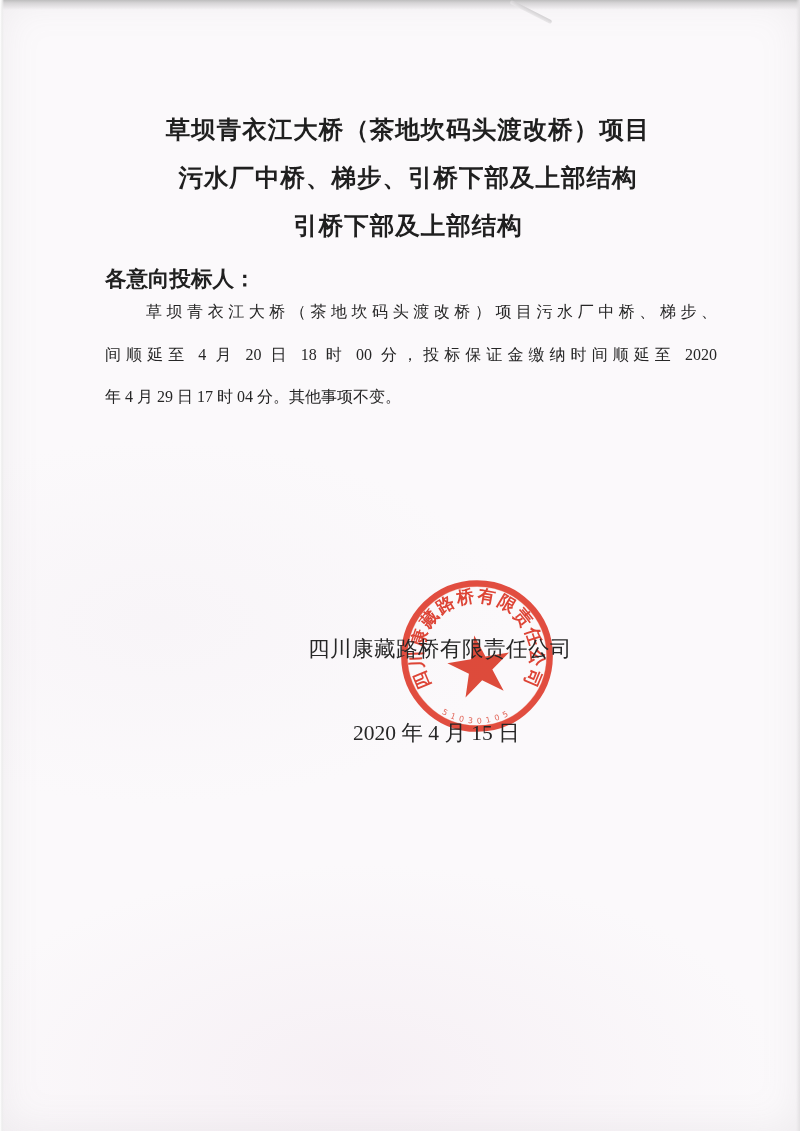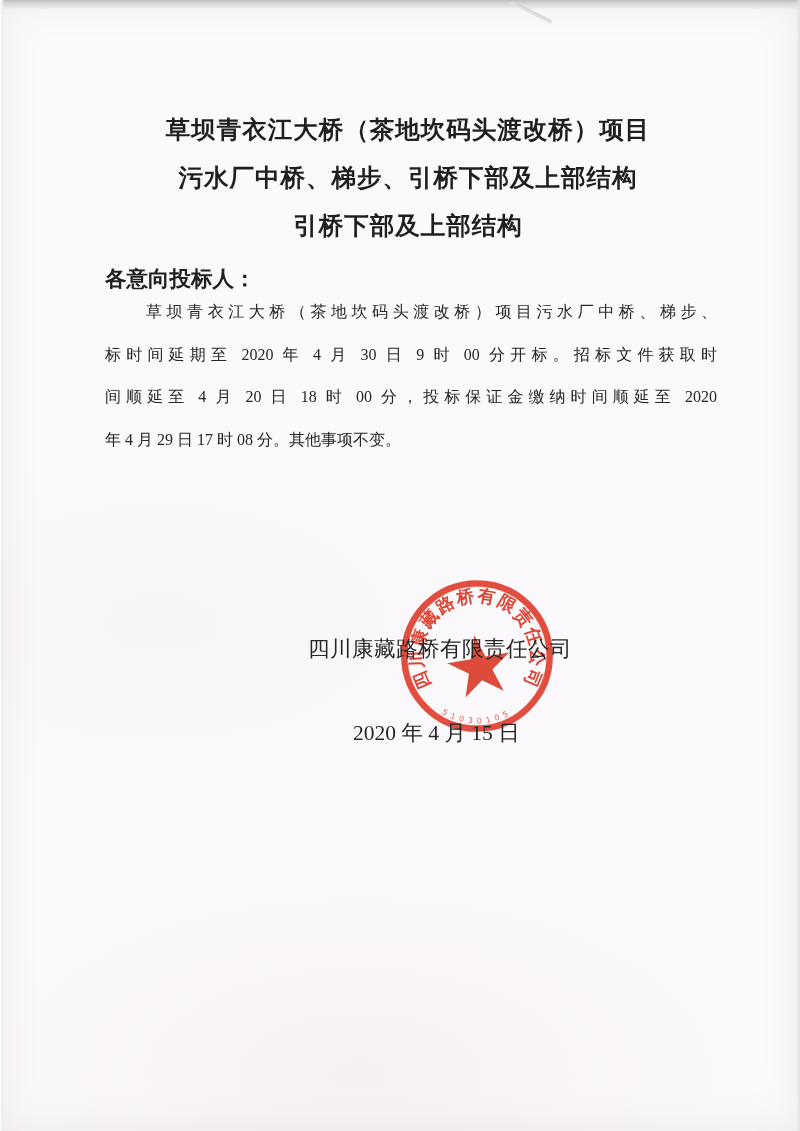--- a/index.html
+++ b/index.html
@@ -59,23 +59,22 @@
   <div class="title-block">
     <div>草坝青衣江大桥（茶地坎码头渡改桥）项目</div>
     <div>污水厂中桥、梯步、引桥下部及上部结构</div>
     <div>引桥下部及上部结构</div>
   </div>
 
   <div class="salutation">各意向投标人：</div>
 
   <div class="para">
     <div class="line indent fill">草坝青衣江大桥（茶地坎码头渡改桥）项目污水厂中桥、梯步、</div>
-    <div class="line fill">标时间延期至 2020 年 4 月 30 日 9 时 00 分开标。招标文件获取时</div>
     <div class="line fill">间顺延至 4 月 20 日 18 时 00 分，投标保证金缴纳时间顺延至 2020</div>
-    <div class="line">年 4 月 29 日 17 时 08 分。其他事项不变。</div>
+    <div class="line">年 4 月 29 日 17 时 04 分。其他事项不变。</div>
   </div>
 
   <div class="seal">
     <svg viewBox="0 0 480 480">
       <defs>
         <path id="sealArc" d="M 104.8 334.6 A 165 165 0 1 1 375.2 334.6" fill="none"></path>
         <path id="codeArc" d="M 72 357.6 A 205 205 0 0 0 408 357.6" fill="none"></path>
       </defs>
       <circle class="ring" cx="240" cy="240" r="221"></circle>
       <circle class="ring2" cx="240" cy="240" r="214"></circle>

